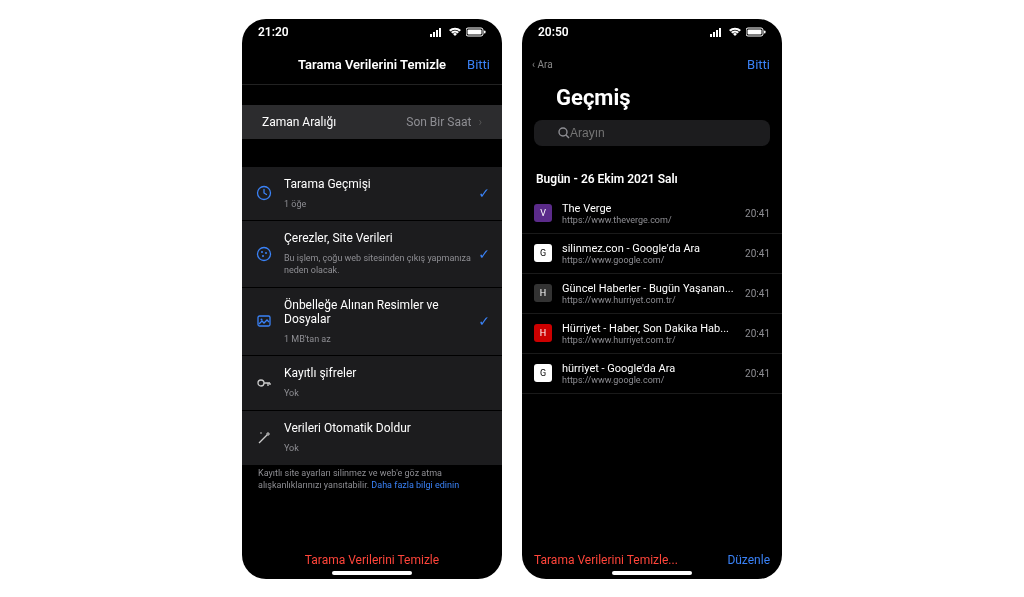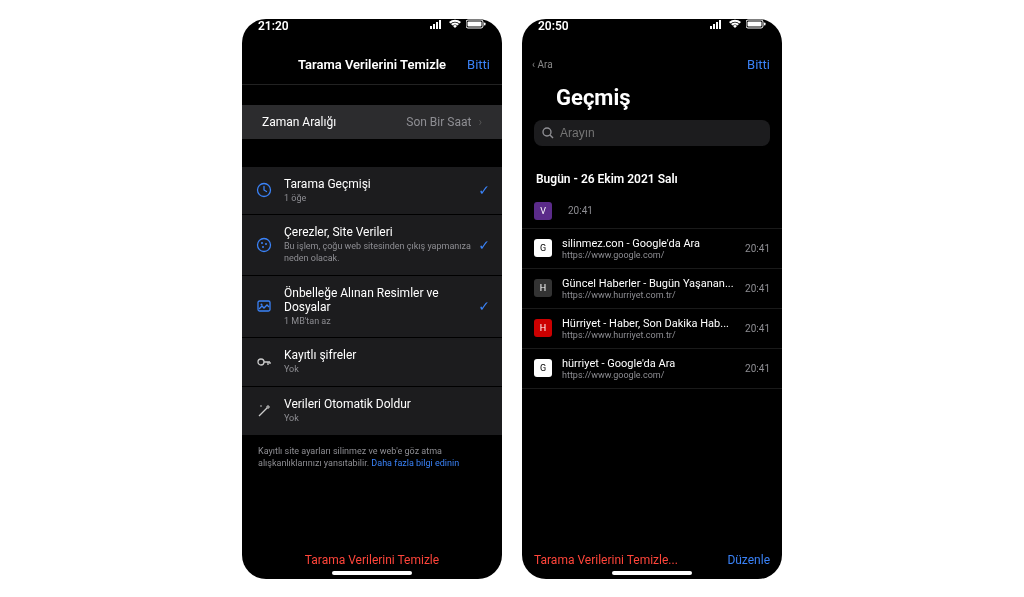--- a/index.html
+++ b/index.html
@@ -22,21 +22,21 @@
     display: flex;
     flex-direction: column;
     color: #fff;
     font-size: 12px;
     position: relative;
   }
   .status-bar {
     height: 26px;
     display: flex;
     justify-content: space-between;
-    align-items: flex-start;
+    align-items: center;
     padding: 0 16px;
     font-weight: 600;
     font-size: 12px;
   }
   .status-icons { display:flex; gap:4px; align-items:center; }
   .nav-bar {
     height: 40px;
     display:flex;
     align-items:center;
     justify-content:center;
@@ -58,37 +58,37 @@
   .row {
     background:#1c1c1e;
     padding:10px 12px;
     display:flex;
     align-items:center;
     border-bottom: 0.5px solid #000;
     min-height:40px;
   }
   .row:last-child { border-bottom:none; }
   .row-icon { width:20px; display:flex; justify-content:center; margin-right:10px; }
-  .row-text { flex:1; display:flex; flex-direction:column; gap:2px; }
+  .row-text { flex:1; display:flex; flex-direction:column; gap:8px; }
   .row-title { font-size:12px; color:#fff; }
   .row-sub { font-size:9px; color:#8e8e93; line-height:1.3; }
   .row-check { color:#3a82f7; font-size:14px; }
   .row-value { color:#8e8e93; font-size:12px; }
   .chev { color:#555; margin-left:4px; }
 
   .time-range {
     background:#2c2c2e;
     display:flex;
     align-items:center;
     padding:10px 20px;
     justify-content:space-between;
   }
 
   .footnote {
-    padding:10px 16px;
+    padding:2px 16px;
     font-size:9px;
     color:#8e8e93;
     line-height:1.4;
   }
   .footnote .link { color:#3a82f7; }
 
   .bottom-bar {
     margin-top:auto;
     padding:12px;
     display:flex;
@@ -107,22 +107,21 @@
   }
 
   
   .big-title { font-size:22px; font-weight:700; padding:0 14px 10px;margin-left:20px; }
   .search-box {
     margin:0 12px 12px;
     background:#1c1c1e;
     border-radius:8px;
     display:flex;
     align-items:center;
-    padding:6px 8px;
-    gap:6px;
+    padding:6px 24px;
   }
   .search-box input {
     background:transparent; border:none; outline:none;
     color:#8e8e93; font-size:12px; flex:1;
   }
   .hist-date { padding:14px 14px 8px; font-size:12px; font-weight:600; }
   .hist-row {
     display:flex; align-items:center;
     padding:8px 12px;
     border-bottom:0.5px solid #1a1a1a;
@@ -313,20 +312,24 @@
         </svg>
     </span>
     <input placeholder="Arayın" style="">
   </div>
 
   <div class="hist-date">Bugün - 26 Ekim 2021 Salı</div>
 
   <div id="hist-entries">
       <div class="hist-row">
         <span class="hist-favicon" style="background:#5b2b8a;color:#fff">V</span>
+        <span class="hist-text">
+          <span class="hist-title">The Verge</span>
+          <span class="hist-url">https://www.theverge.com/</span>
+        </span>
         <span class="hist-time">20:41</span>
       </div>
       <div class="hist-row">
         <span class="hist-favicon" style="background:#fff;color:#000">G</span>
         <span class="hist-text">
           <span class="hist-title">silinmez.con - Google'da Ara</span>
           <span class="hist-url">https://www.google.com/</span>
         </span>
         <span class="hist-time">20:41</span>
       </div>

